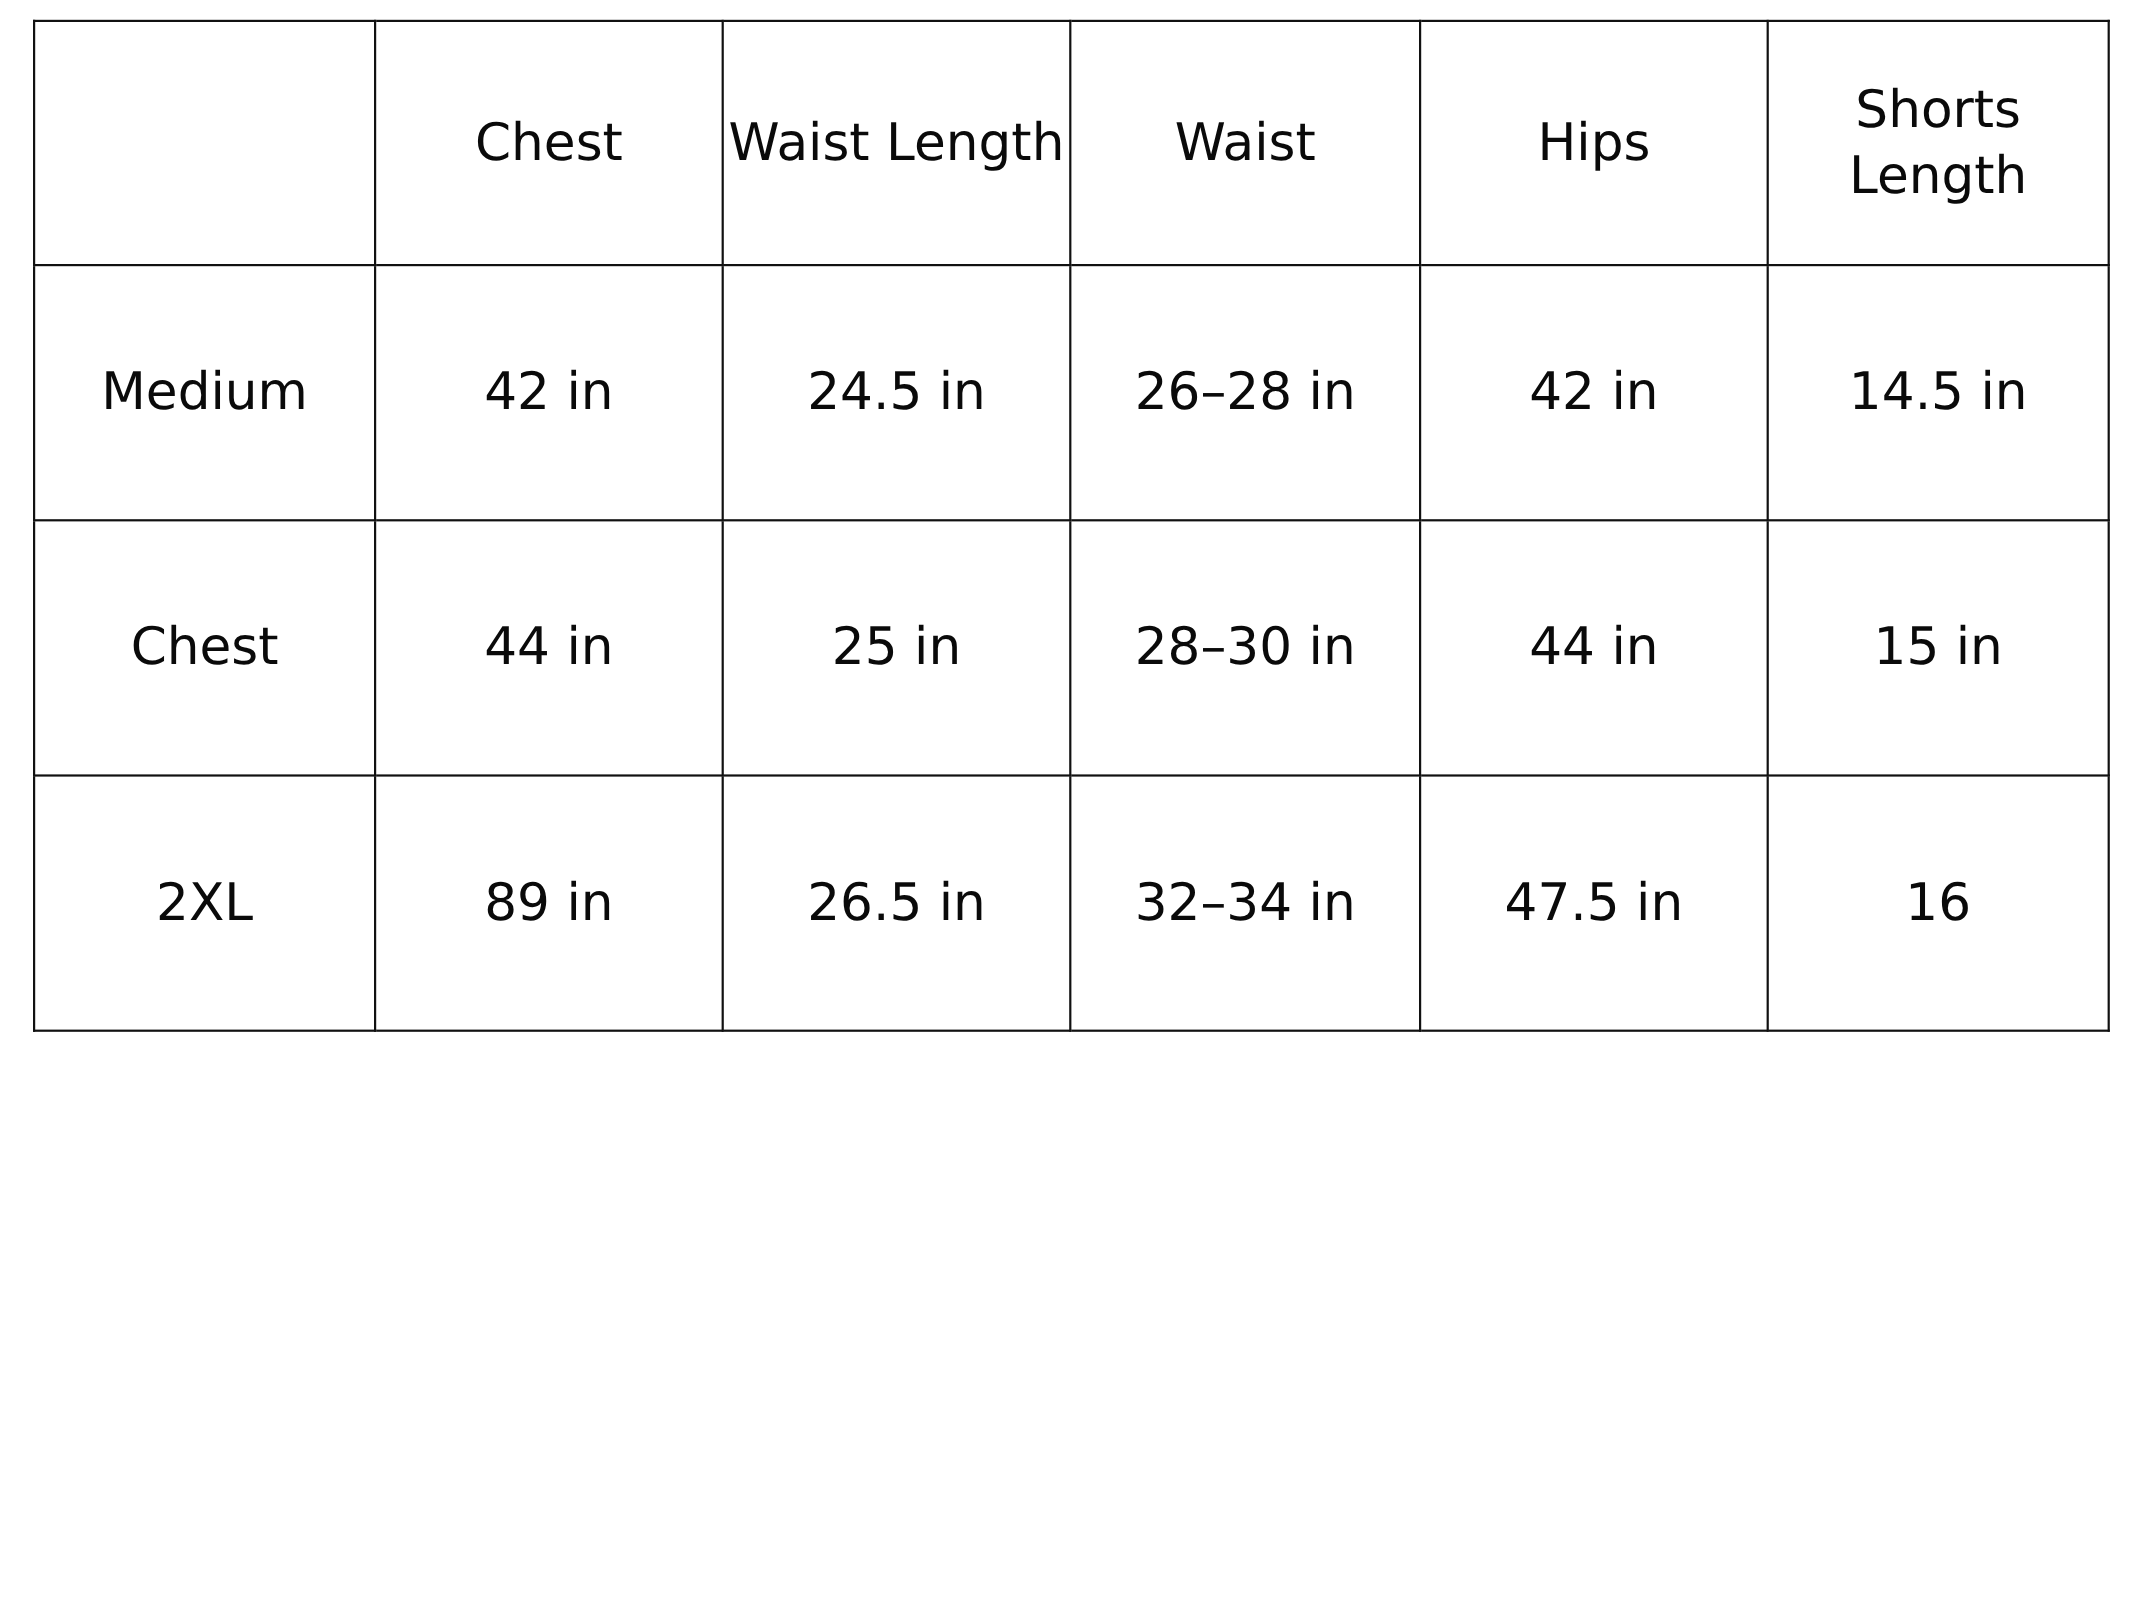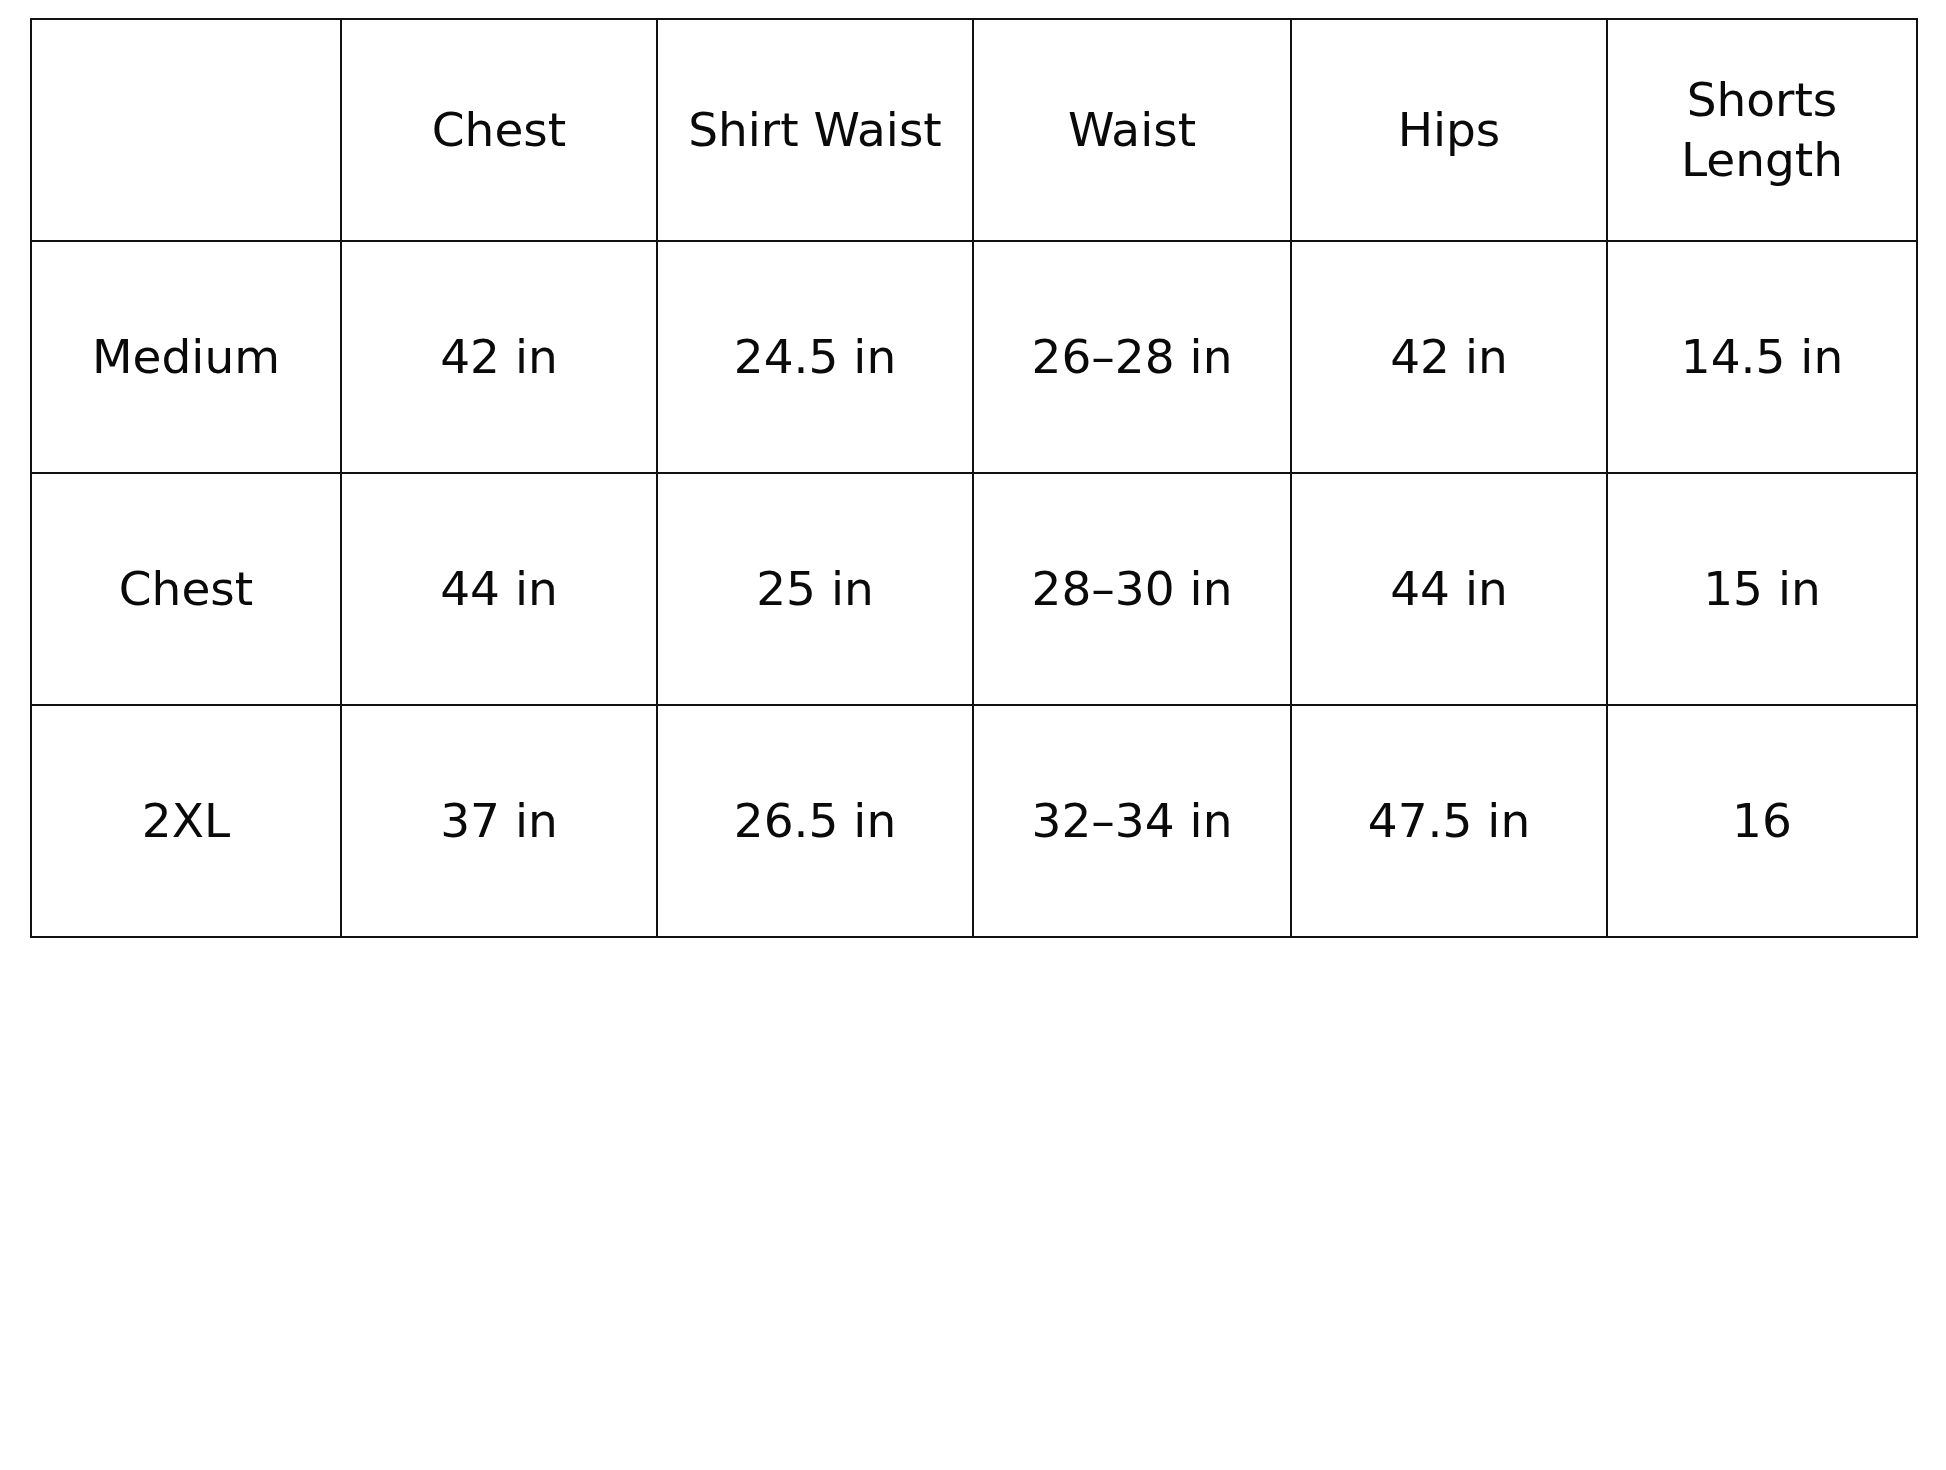--- a/index.html
+++ b/index.html
@@ -81,21 +81,21 @@
         <col class="c1">
         <col class="c2">
         <col class="c3">
         <col class="c4">
         <col class="c5">
     </colgroup>
     <thead>
       <tr>
         <th class="head-cell corner-cell"></th>
         <th class="head-cell">Chest</th>
-        <th class="head-cell">Shirt Waist</th>
+        <th class="head-cell">Waist Length</th>
         <th class="head-cell">Waist</th>
         <th class="head-cell">Hips</th>
         <th class="head-cell">Shorts Length</th>
       </tr>
     </thead>
     <tbody>
       <tr>
         <td class="row-label">Medium</td>
         <td>42 in</td>
         <td>24.5 in</td>
@@ -106,21 +106,21 @@
       <tr>
         <td class="row-label">Chest</td>
         <td>44 in</td>
         <td>25 in</td>
         <td>28–30 in</td>
         <td>44 in</td>
         <td>15 in</td>
       </tr>
       <tr>
         <td class="row-label">2XL</td>
-        <td>37 in</td>
+        <td>89 in</td>
         <td>26.5 in</td>
         <td>32–34 in</td>
         <td>47.5 in</td>
         <td>16</td>
       </tr>
     </tbody>
   </table>
 </div>
 
 </body></html>

